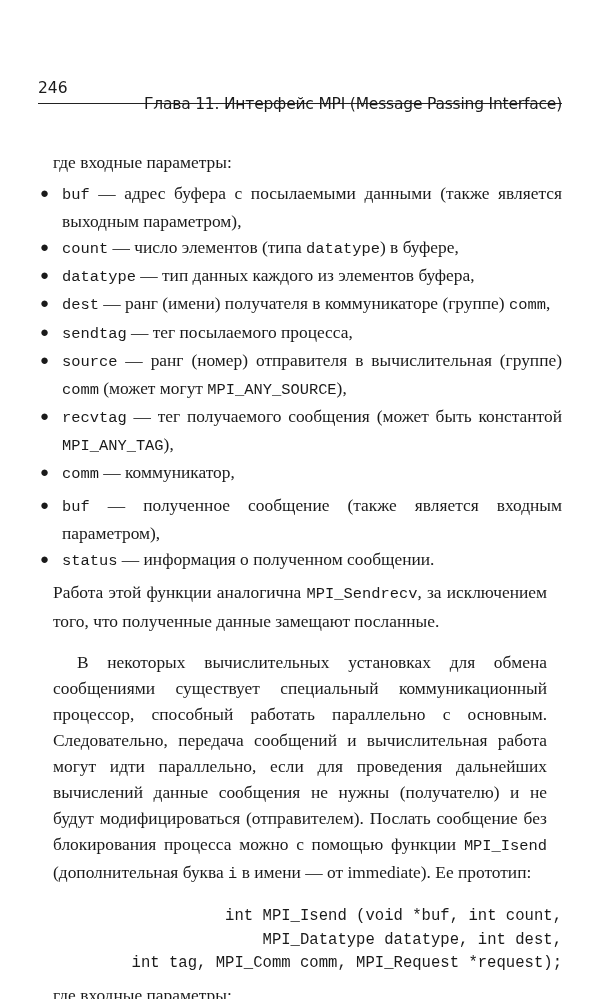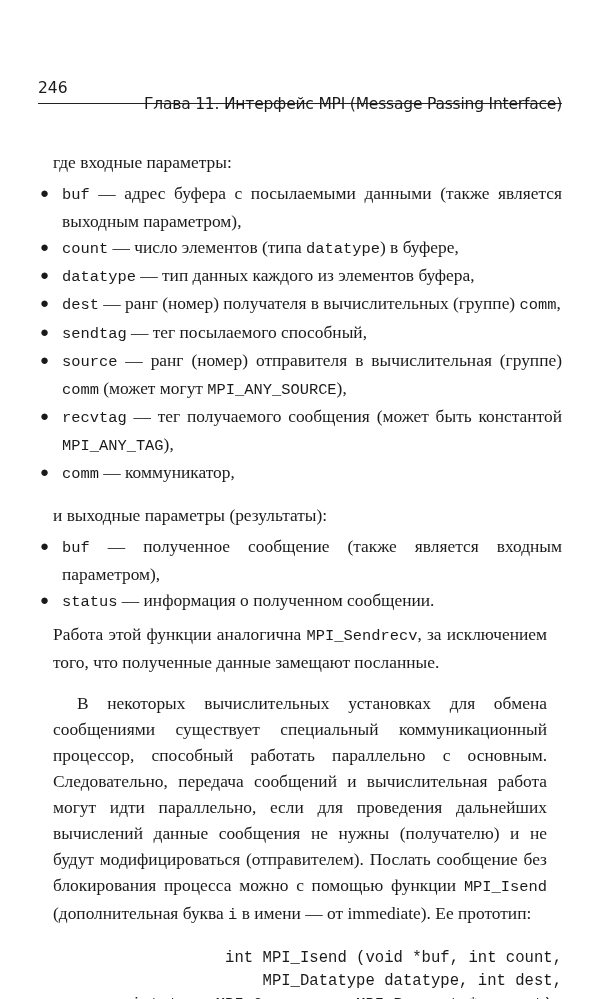--- a/index.html
+++ b/index.html
@@ -112,37 +112,36 @@
       <li>
         <span class="bullet">●</span><span class="mono">buf</span><span> — </span><span>адрес буфера с посылаемыми данными (также является выходным параметром),</span>
       </li>
       <li>
         <span class="bullet">●</span><span class="mono">count</span><span> — </span><span>число элементов (типа </span><span class="mono">datatype</span><span>) в буфере,</span>
       </li>
       <li>
         <span class="bullet">●</span><span class="mono">datatype</span><span> — </span><span>тип данных каждого из элементов буфера,</span>
       </li>
       <li>
-        <span class="bullet">●</span><span class="mono">dest</span><span> — </span><span>ранг (номер) получателя в вычислительных (группе) </span><span class="mono">comm</span><span>,</span>
+        <span class="bullet">●</span><span class="mono">dest</span><span> — </span><span>ранг (имени) получателя в коммуникаторе (группе) </span><span class="mono">comm</span><span>,</span>
       </li>
       <li>
-        <span class="bullet">●</span><span class="mono">sendtag</span><span> — </span><span>тег посылаемого способный,</span>
+        <span class="bullet">●</span><span class="mono">sendtag</span><span> — </span><span>тег посылаемого процесса,</span>
       </li>
       <li>
         <span class="bullet">●</span><span class="mono">source</span><span> — </span><span>ранг (номер) отправителя в вычислительная (группе) </span><span class="mono">comm</span><span> (может могут </span><span class="mono">MPI_ANY_SOURCE</span><span>),</span>
       </li>
       <li>
         <span class="bullet">●</span><span class="mono">recvtag</span><span> — </span><span>тег получаемого сообщения (может быть константой </span><span class="mono">MPI_ANY_TAG</span><span>),</span>
       </li>
       <li>
         <span class="bullet">●</span><span class="mono">comm</span><span> — </span><span>коммуникатор,</span>
       </li>
     </ul>
 
-    <p class="intro">и выходные параметры (результаты):</p>
 
     <ul class="params">
       <li>
         <span class="bullet">●</span><span class="mono">buf</span><span> — </span><span>полученное сообщение (также является входным параметром),</span>
       </li>
       <li>
         <span class="bullet">●</span><span class="mono">status</span><span> — </span><span>информация о полученном сообщении.</span>
       </li>
     </ul>
 

